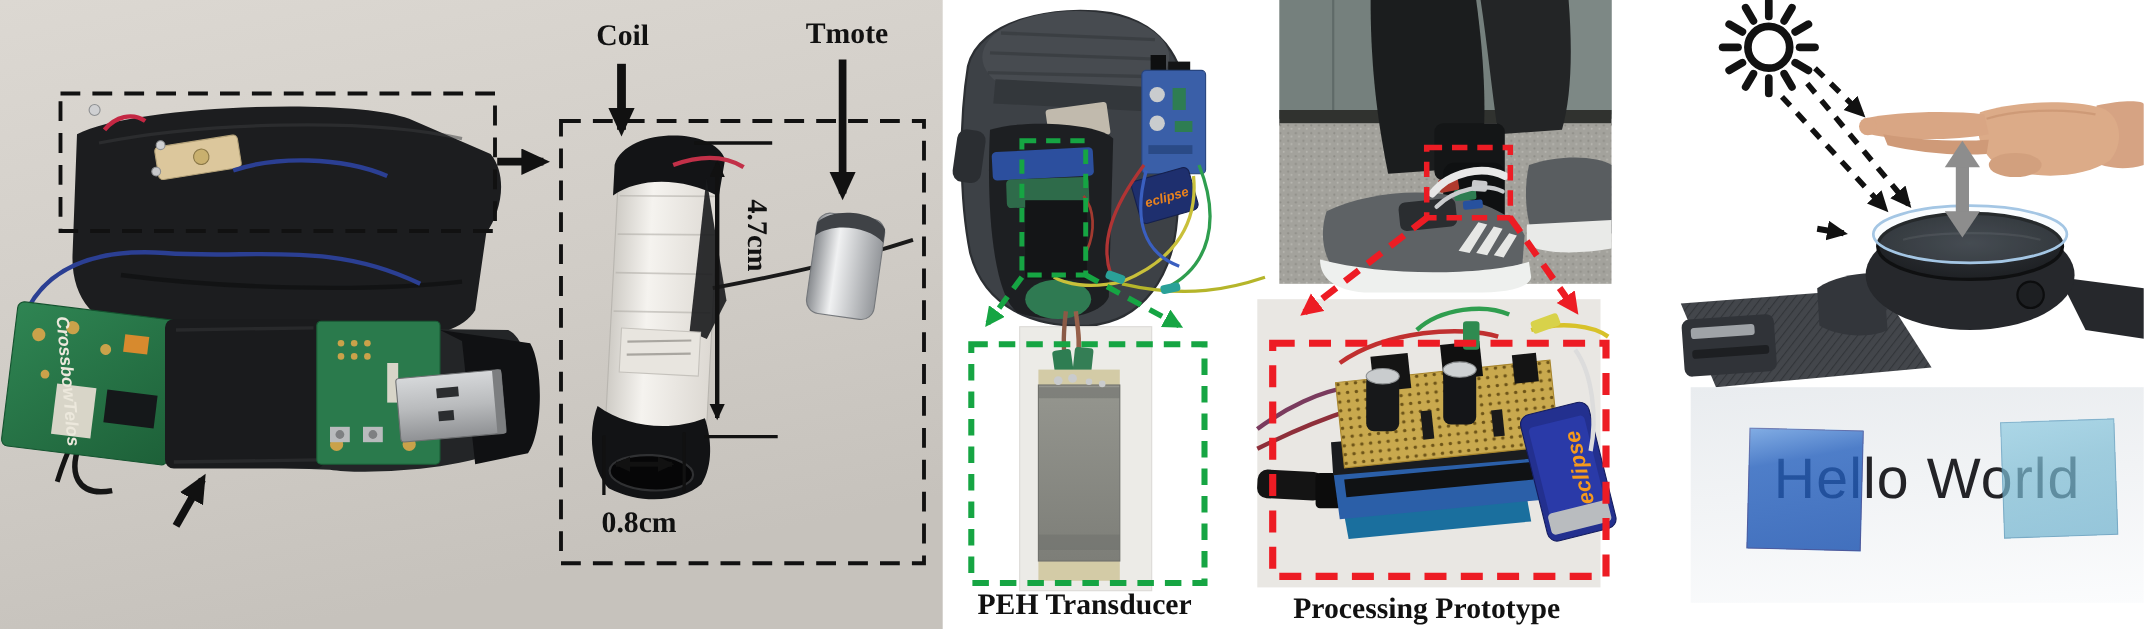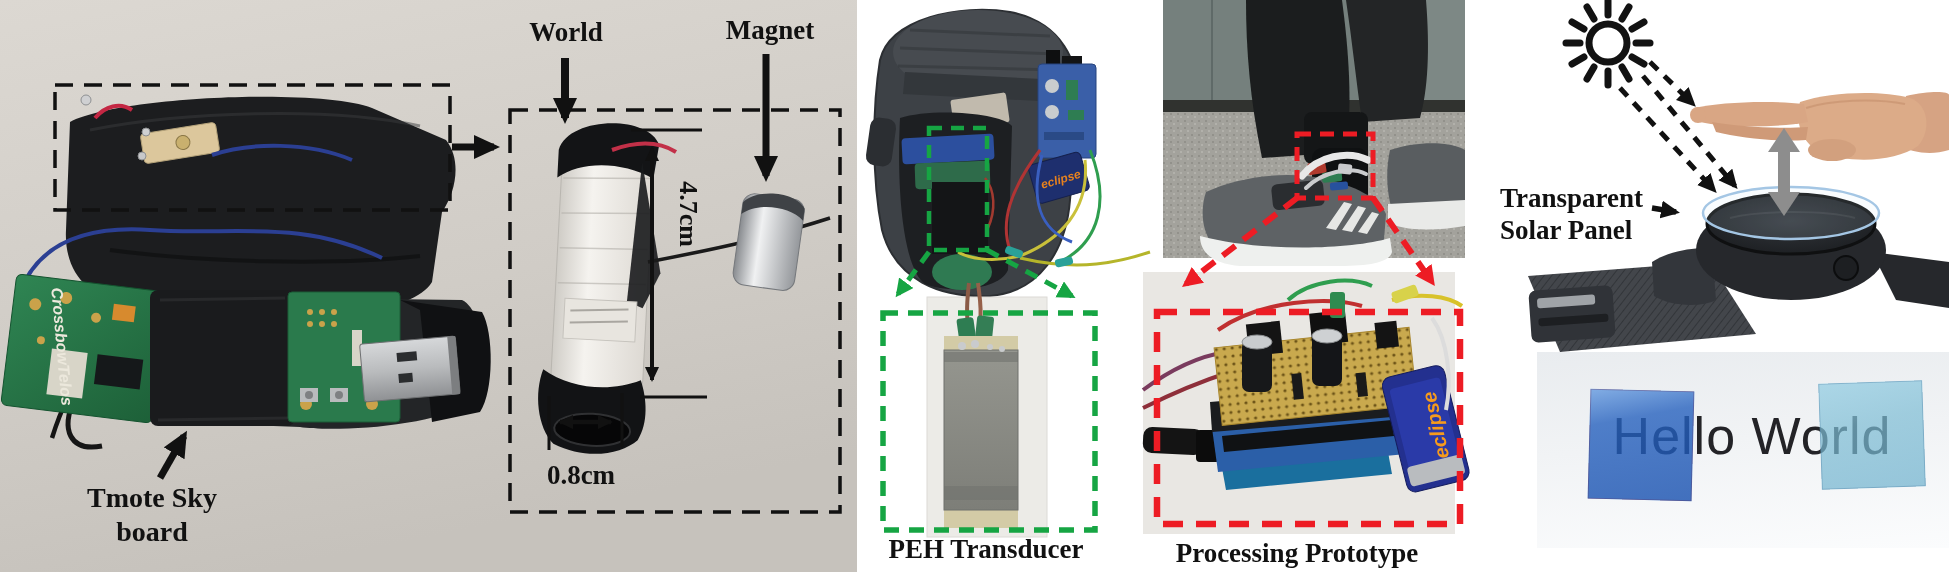--- a/index.html
+++ b/index.html
@@ -399,34 +399,26 @@
       <line x1="1620" y1="88" x2="1714" y2="190" marker-end="url(#mSm)"></line>
       <line x1="1643" y1="76" x2="1735" y2="186" marker-end="url(#mSm)"></line>
     </g>
     <line x1="1652" y1="208" x2="1676" y2="212" stroke="#111" stroke-width="5.5" marker-end="url(#mSm)"></line>
   </g>
 </svg>
 
 <div class="lbl t27" style="left:127px;top:4px;width:250px;">
   <br>
 </div>
-<div class="lbl t27" style="left:516px;top:16px;width:100px;">World</div>
-<div class="lbl t27" style="left:710px;top:14px;width:120px;">Magnet</div>
+<div class="lbl t27" style="left:516px;top:16px;width:100px;">Coil</div>
+<div class="lbl t27" style="left:710px;top:14px;width:120px;">Tmote</div>
 <div class="lbl t26 rot90" style="left:704px;top:168px;width:92px;">4.7cm</div>
 <div class="lbl t27" style="left:531px;top:444px;width:100px;margin-top:15px;">0.8cm</div>
-<div class="lbl" style="left:62px;top:481px;width:180px;font-size:28px;">
-  <span>Tmote Sky</span><br>
-  <span>board</span>
-</div>
 <div class="lbl t27" style="left:856px;top:533px;width:260px;">PEH Transducer</div>
 <div class="lbl t27" style="left:1157px;top:537px;width:280px;">Processing Prototype</div>
-<div class="lbl t27" style="left:1500px;top:182px;width:160px;text-align:left;">
-  <span>Transparent</span><br>
-  <span>Solar Panel</span>
-</div>
 
 <div class="hw">
   <div class="hw-text">Hello World</div>
   <div class="hw-panel left"></div>
   <div class="hw-panel right"></div>
 </div>
 
 </div>
 
 </body></html>

